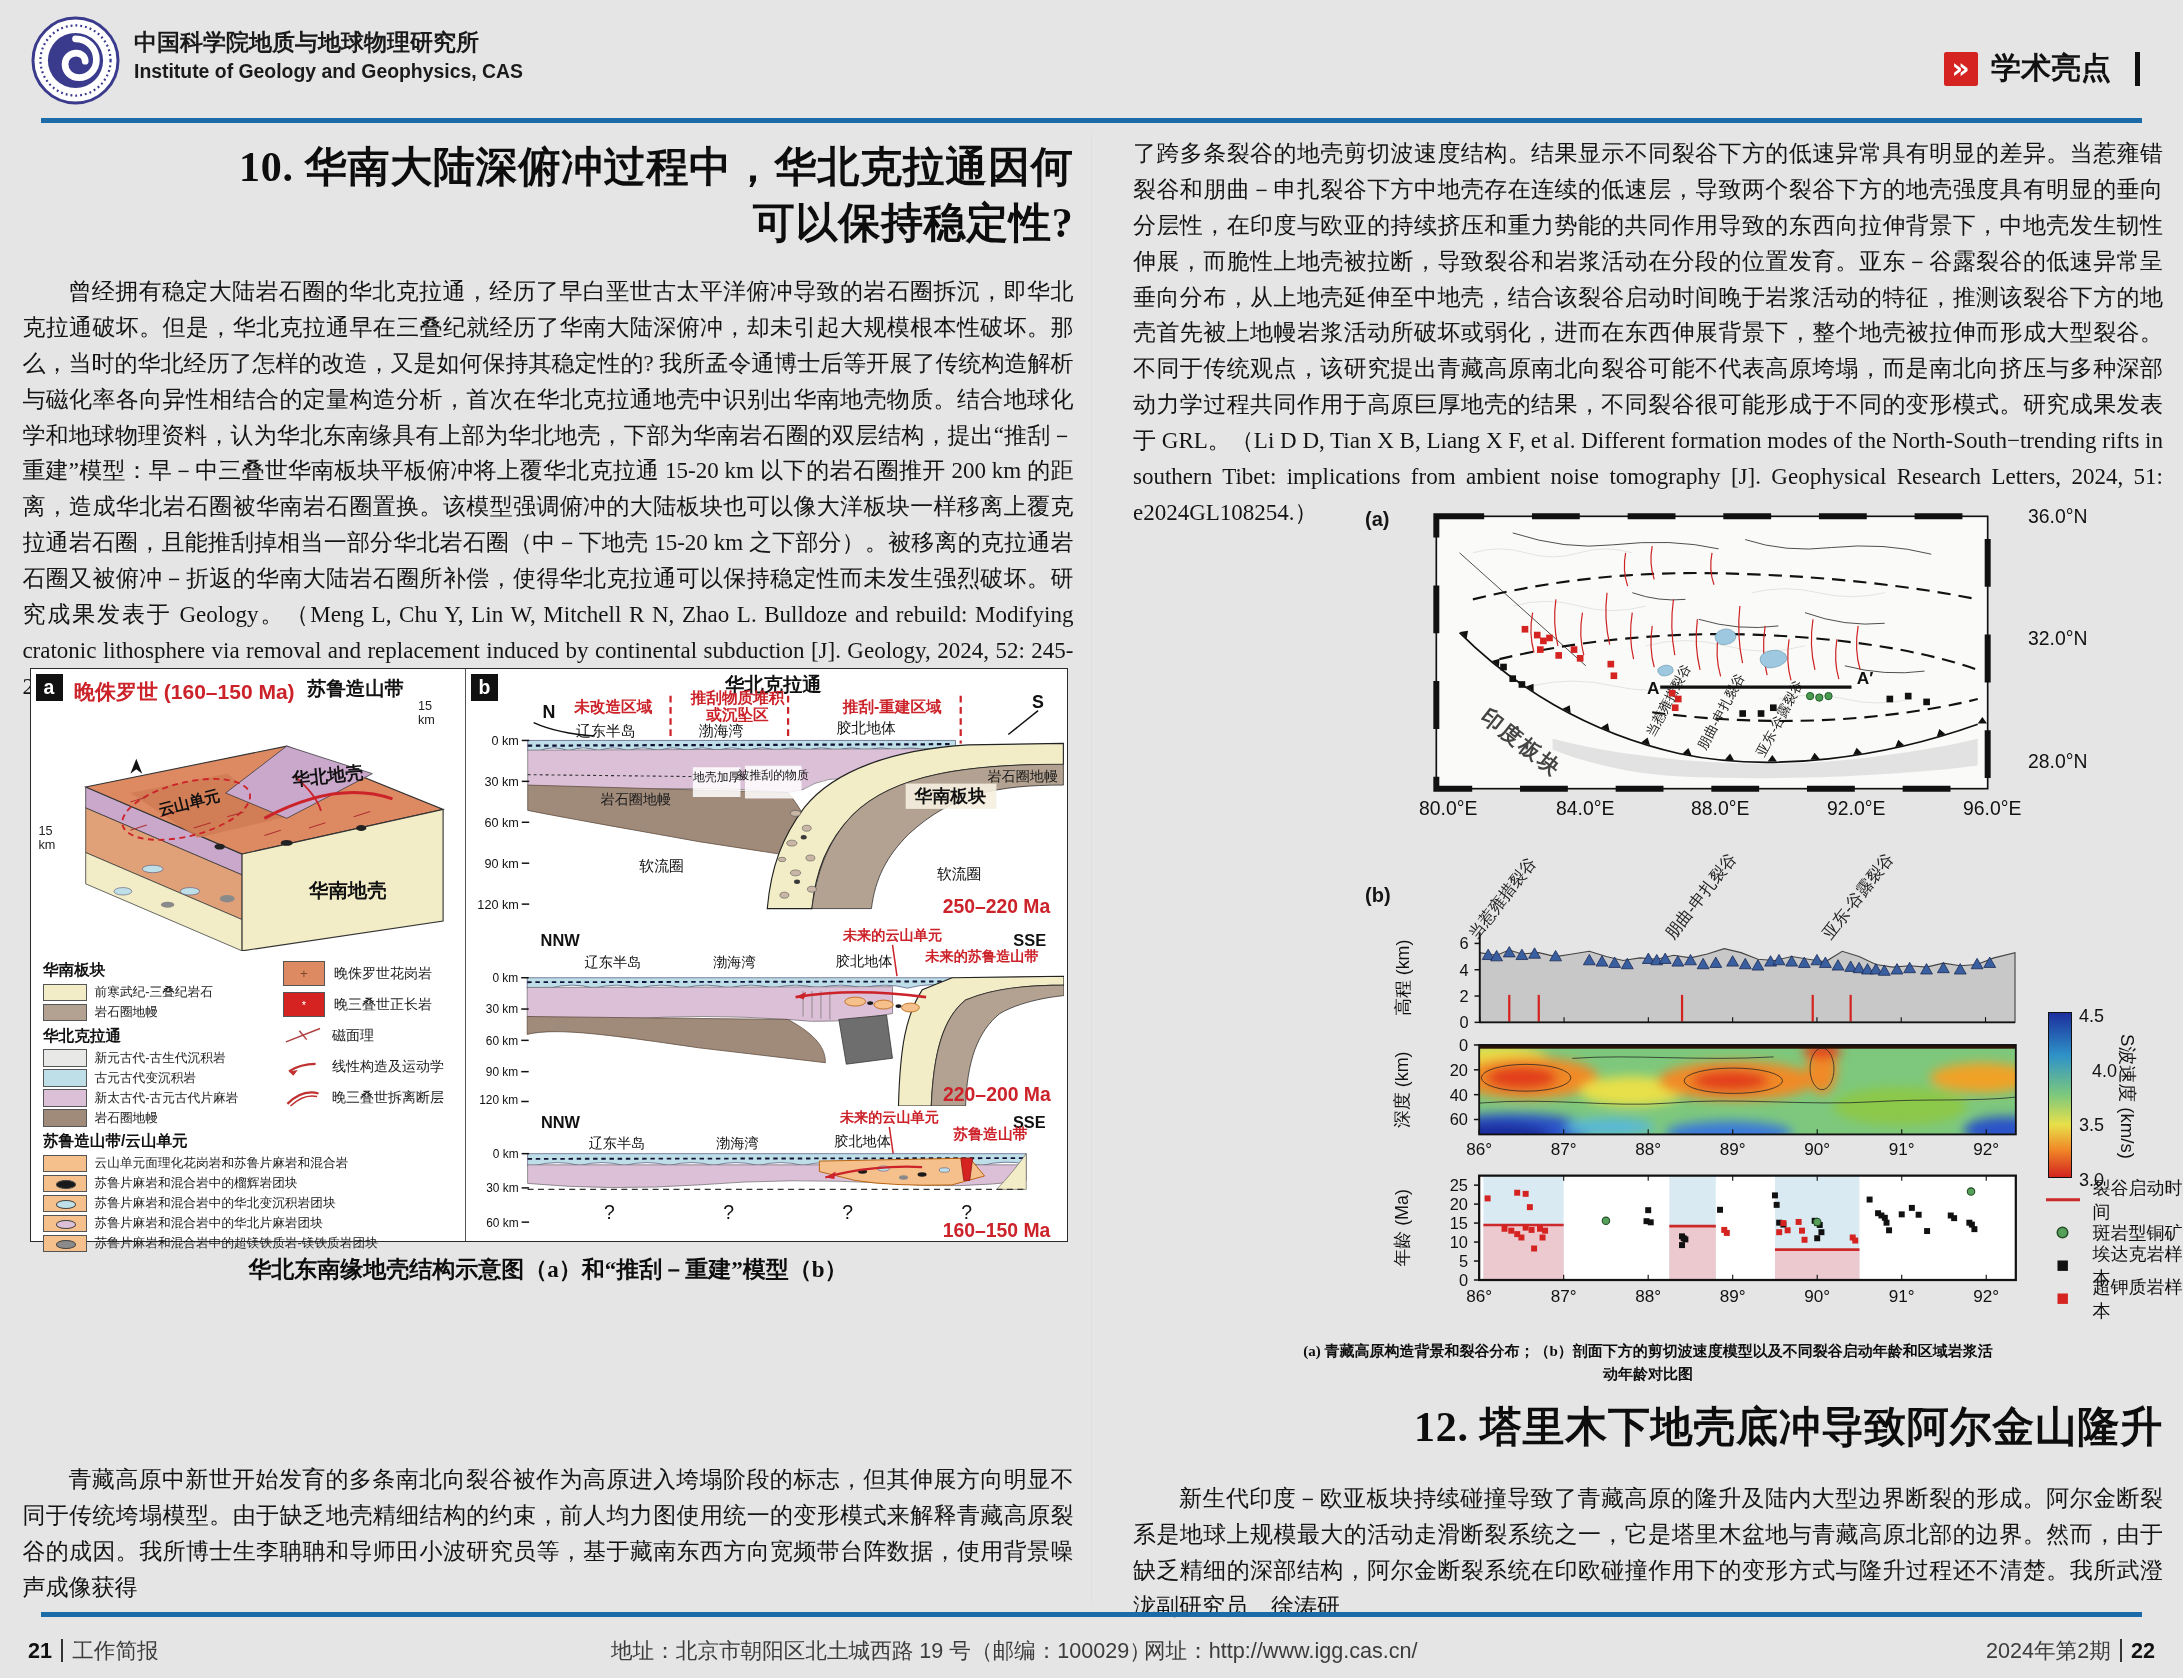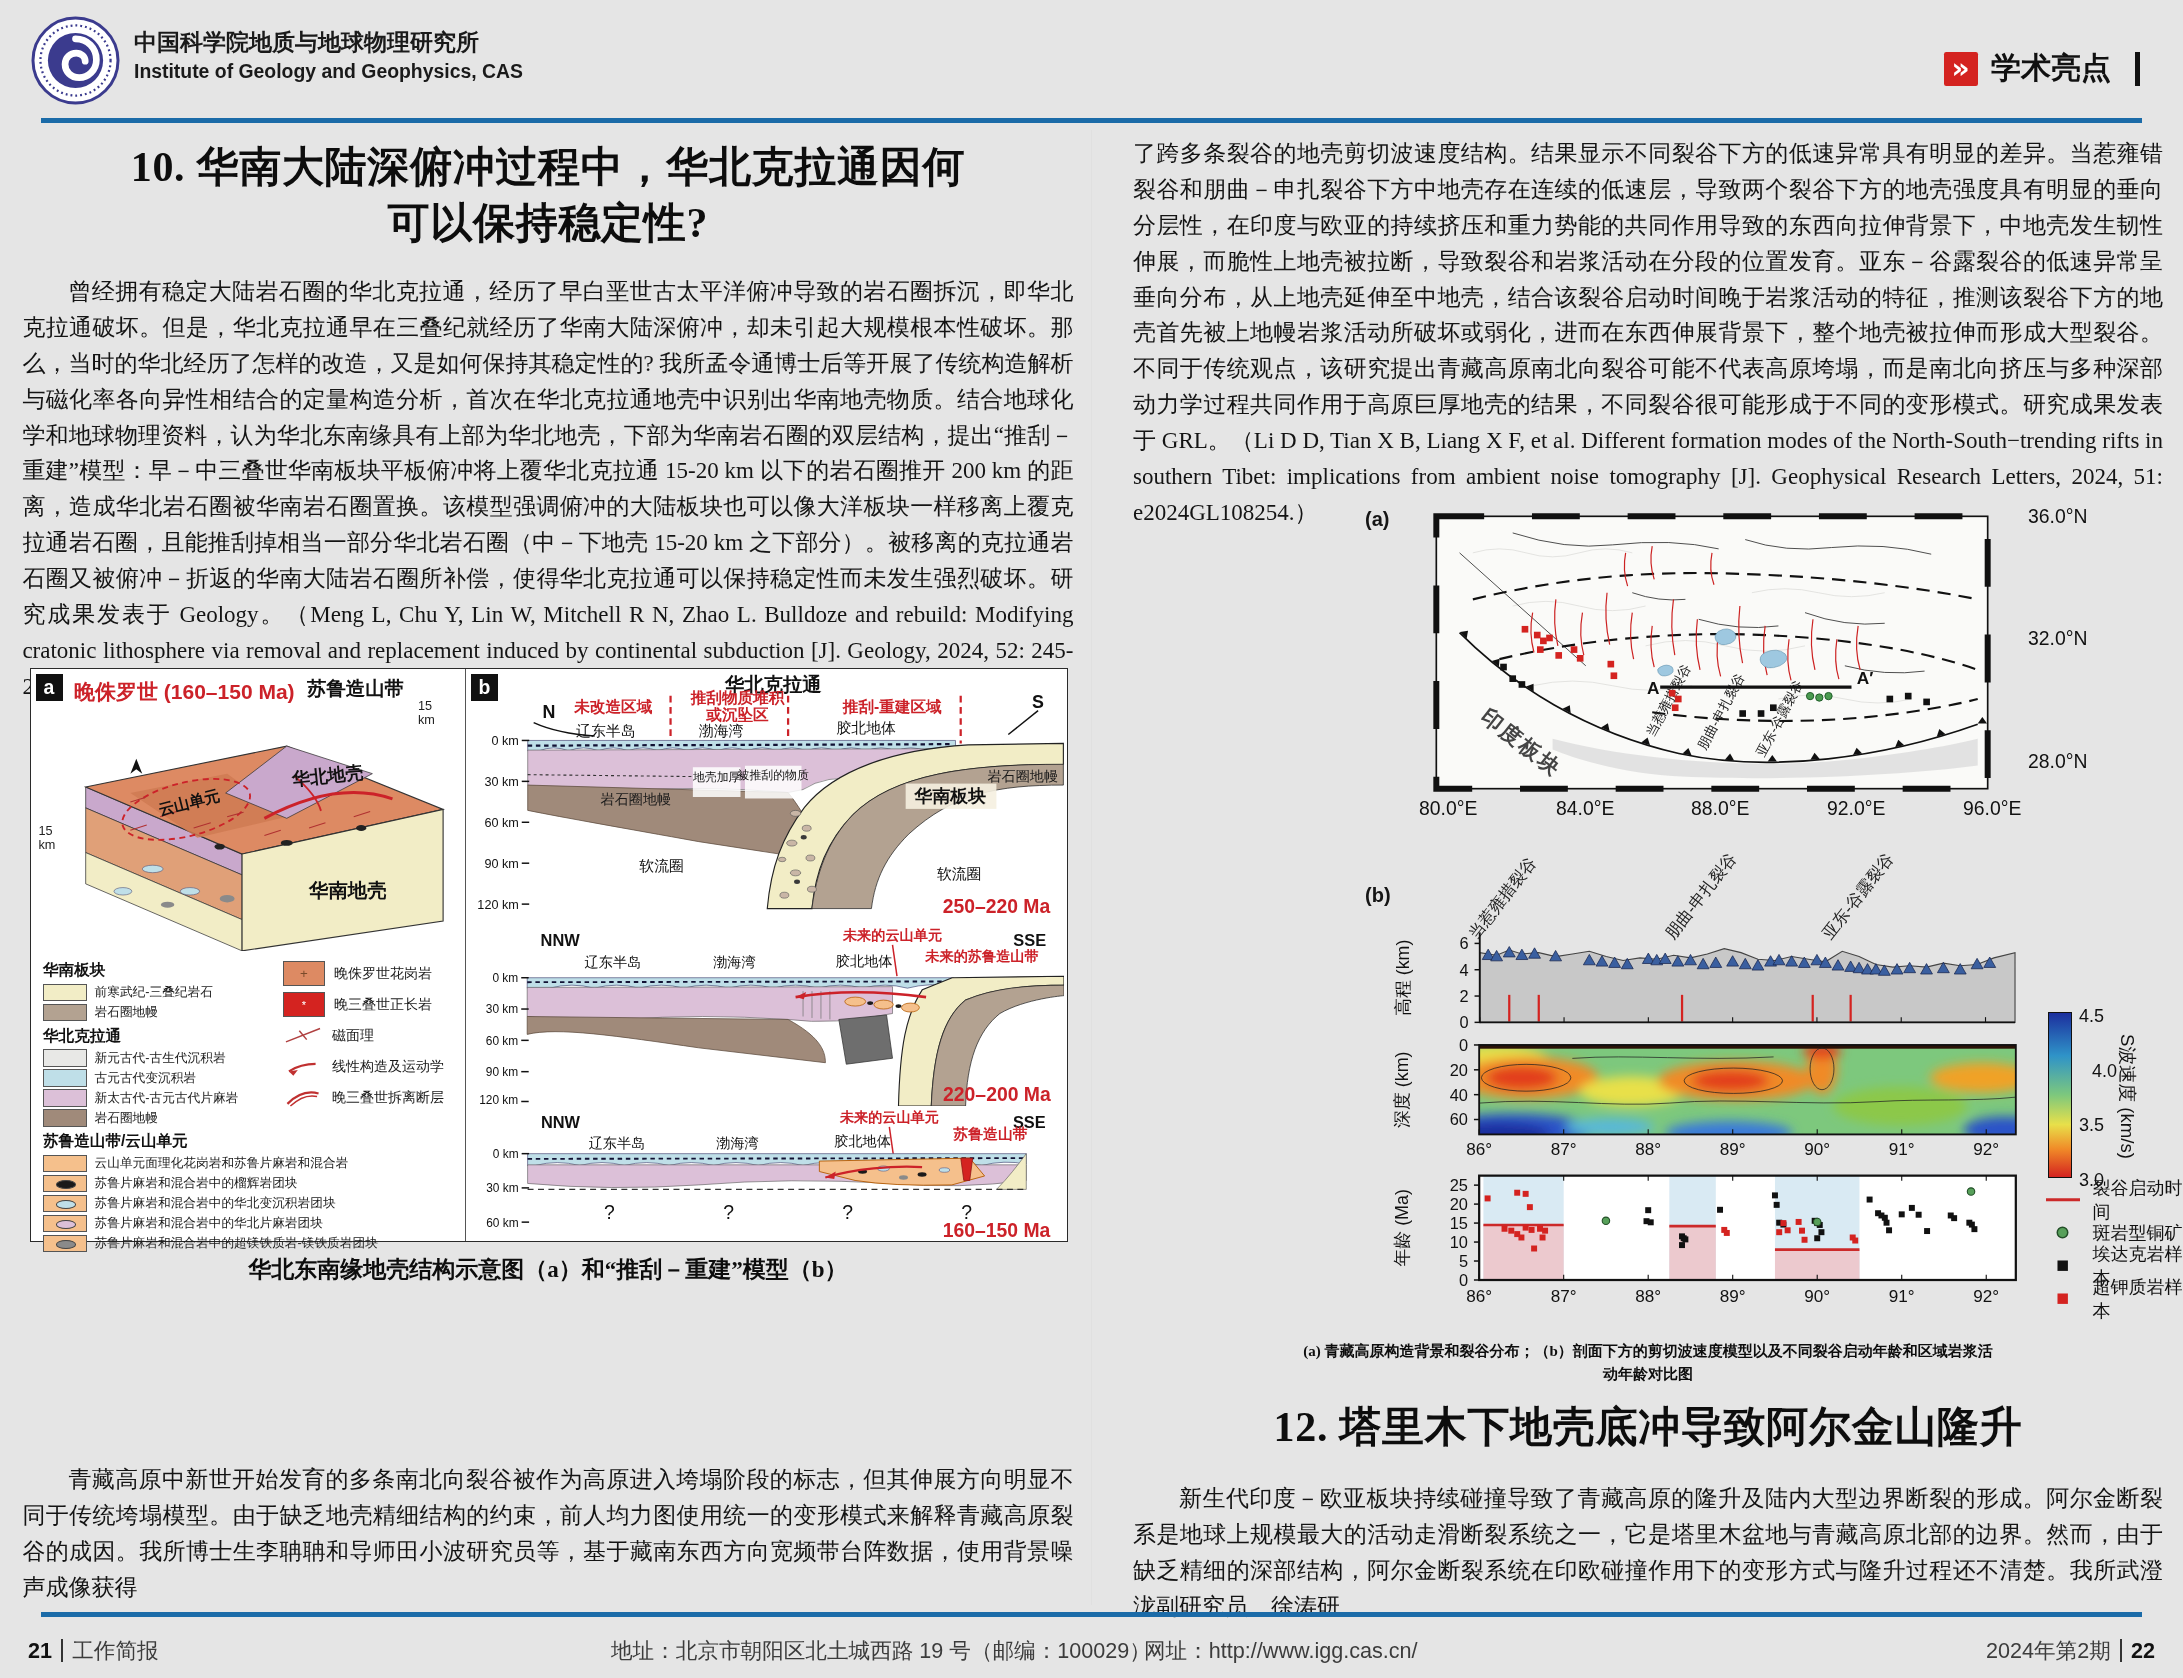--- a/index.html
+++ b/index.html
@@ -9,21 +9,21 @@
   
   .inst-zh{font-family:"Liberation Sans","DejaVu Sans",sans-serif;font-weight:bold;font-size:23px;color:#1a1a1a;}
   .inst-en{font-family:"Liberation Sans","DejaVu Sans",sans-serif;font-weight:bold;font-size:19.4px;color:#1a1a1a;}
   .badge-box{display:inline-block;width:34px;height:34px;background:#d42320;color:#fff;text-align:center;
              line-height:33px;font-size:28px;font-weight:bold;font-family:"DejaVu Sans",sans-serif;border-radius:2.2px;}
   .badge-label{font-family:"Liberation Sans","DejaVu Sans",sans-serif;font-weight:bold;font-size:30px;color:#111;}
   .badge-bar{display:inline-block;width:5.2px;height:34px;background:#111;margin-left:10.4px;vertical-align:middle;}
   .hrule{background:#1b6ba8;height:5.2px;}
   .vdivider{width:0.7px;background:#e0e0e0;}
   
-  .sec-title{font-weight:bold;text-align:center;font-size:42px;line-height:1.34;color:#0d0d0d;letter-spacing:0.7px;}
+  .sec-title{font-weight:bold;text-align:right;font-size:42px;line-height:1.34;color:#0d0d0d;letter-spacing:0.7px;}
   .body-text{font-size:23px;line-height:1.56;text-align:justify;color:#141414;}
   .indent{text-indent:2em;}
   .fig-cap{font-weight:bold;text-align:center;font-size:23px;color:#0d0d0d;line-height:1.5;}
   
   .foot{font-family:"Liberation Sans","DejaVu Sans",sans-serif;font-size:21.6px;color:#3c3c3c;}
   .foot b{color:#111;margin-top:36px;}
   .foot .bar{display:inline-block;width:2.2px;height:22.4px;background:#333;margin:0 9px;vertical-align:-3.7px;}
   
   #fig1{border:1.5px solid #2a2a2a;background:#fff;}
   #fig1 .tag{position:absolute;width:27px;height:27px;background:#111;color:#fff;font-family:"Liberation Sans",sans-serif;

